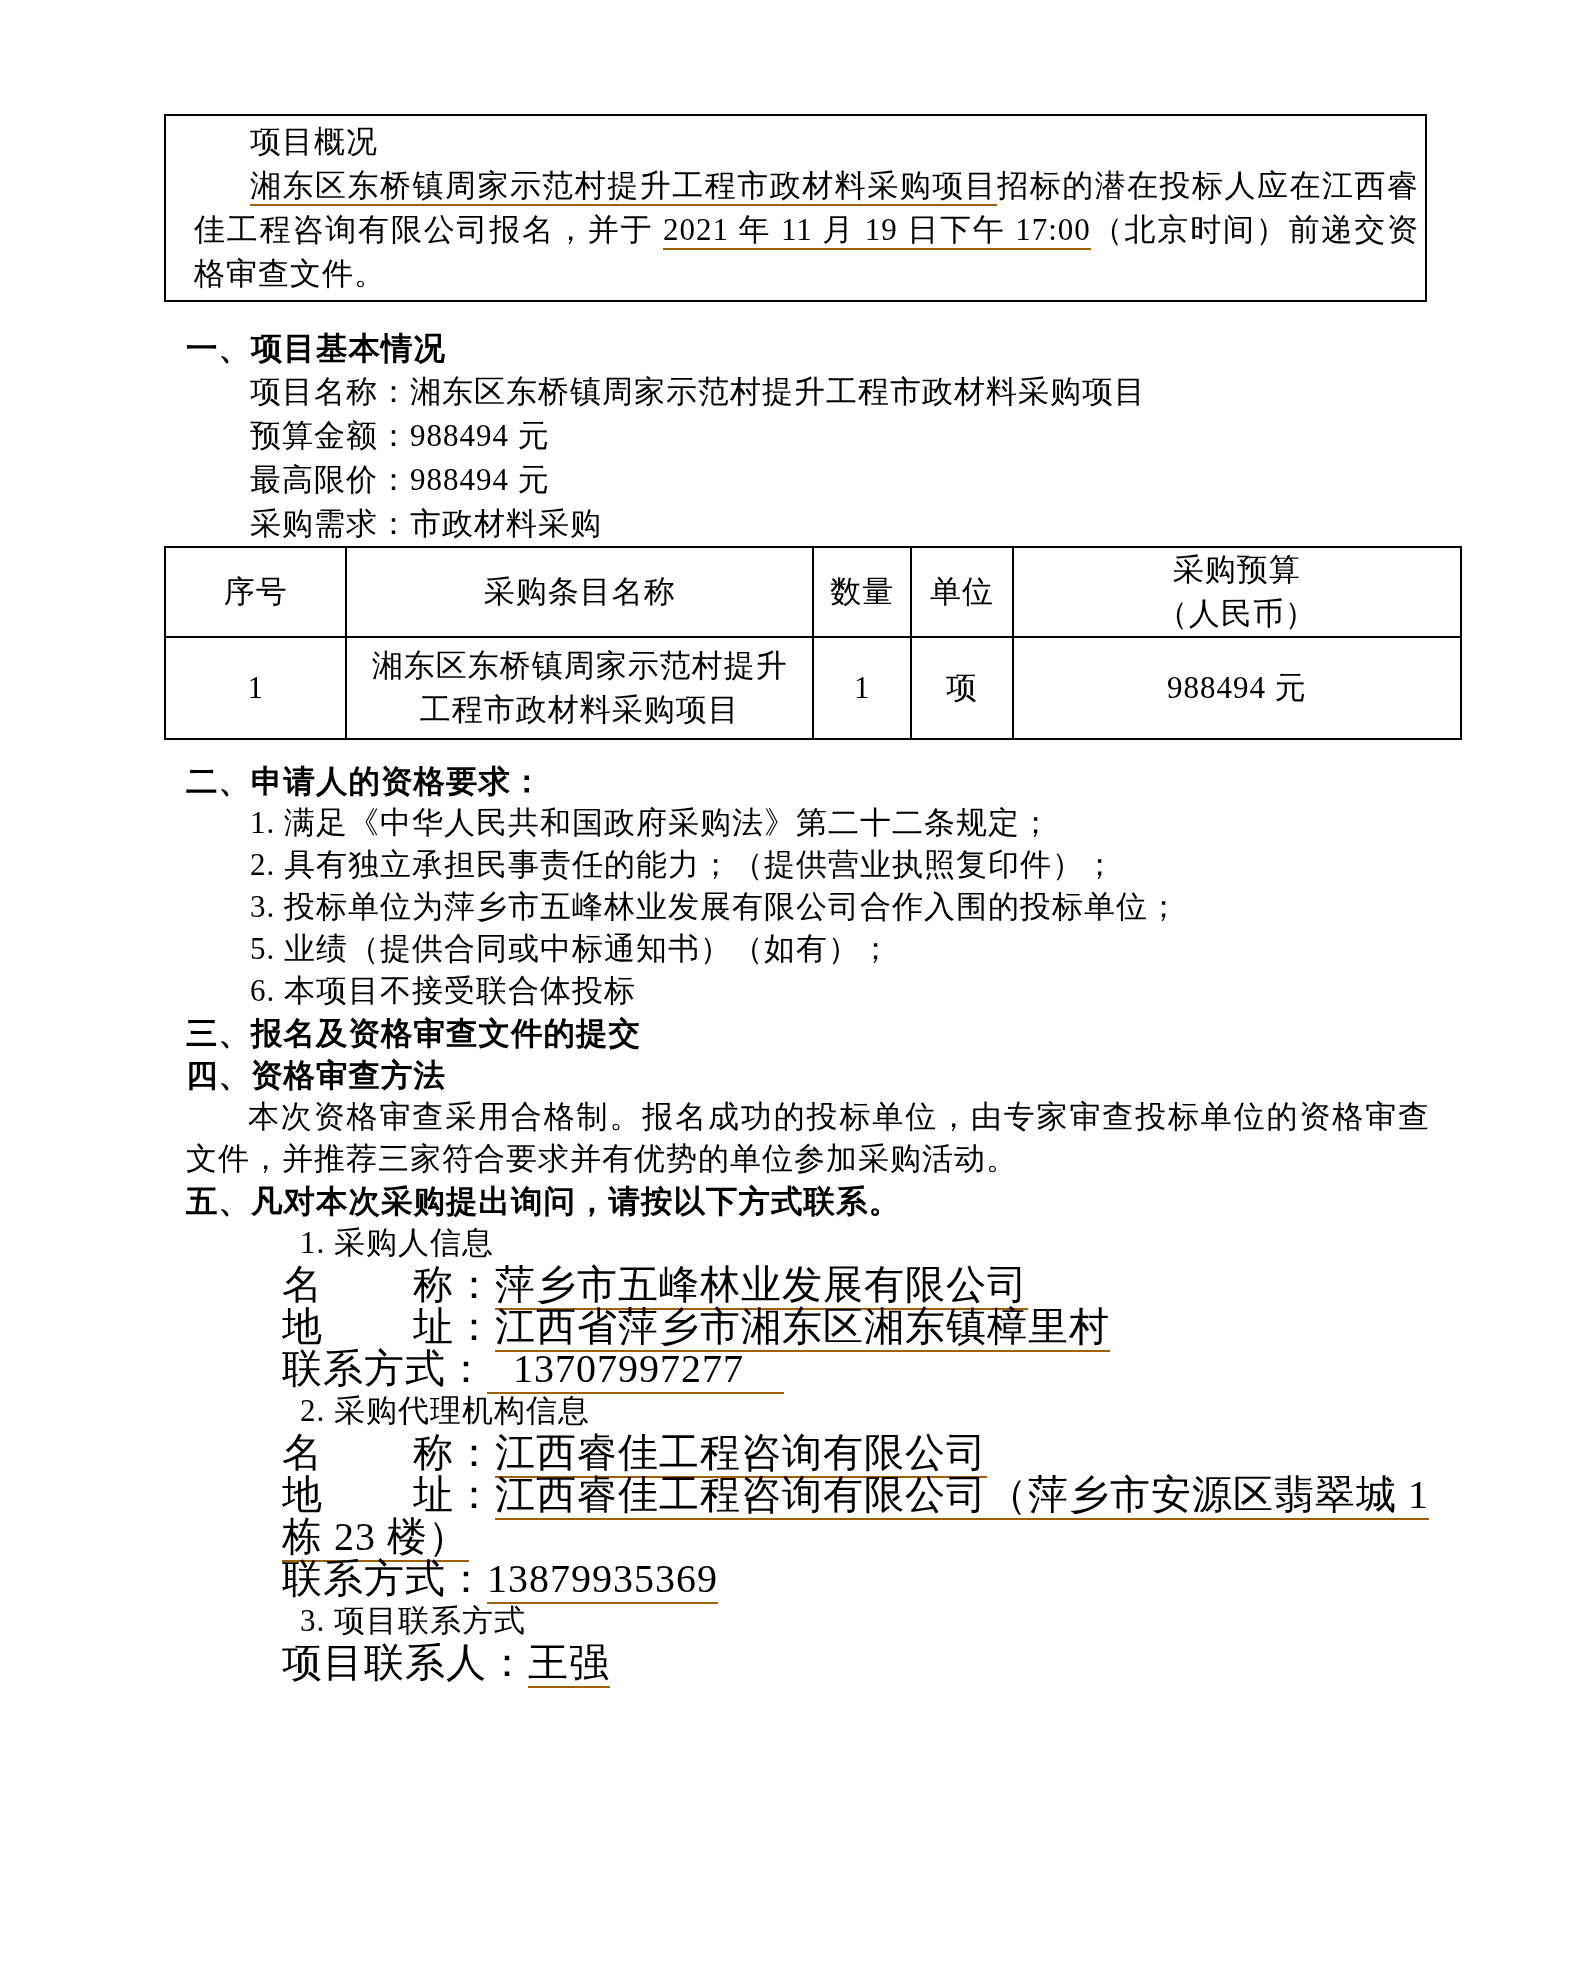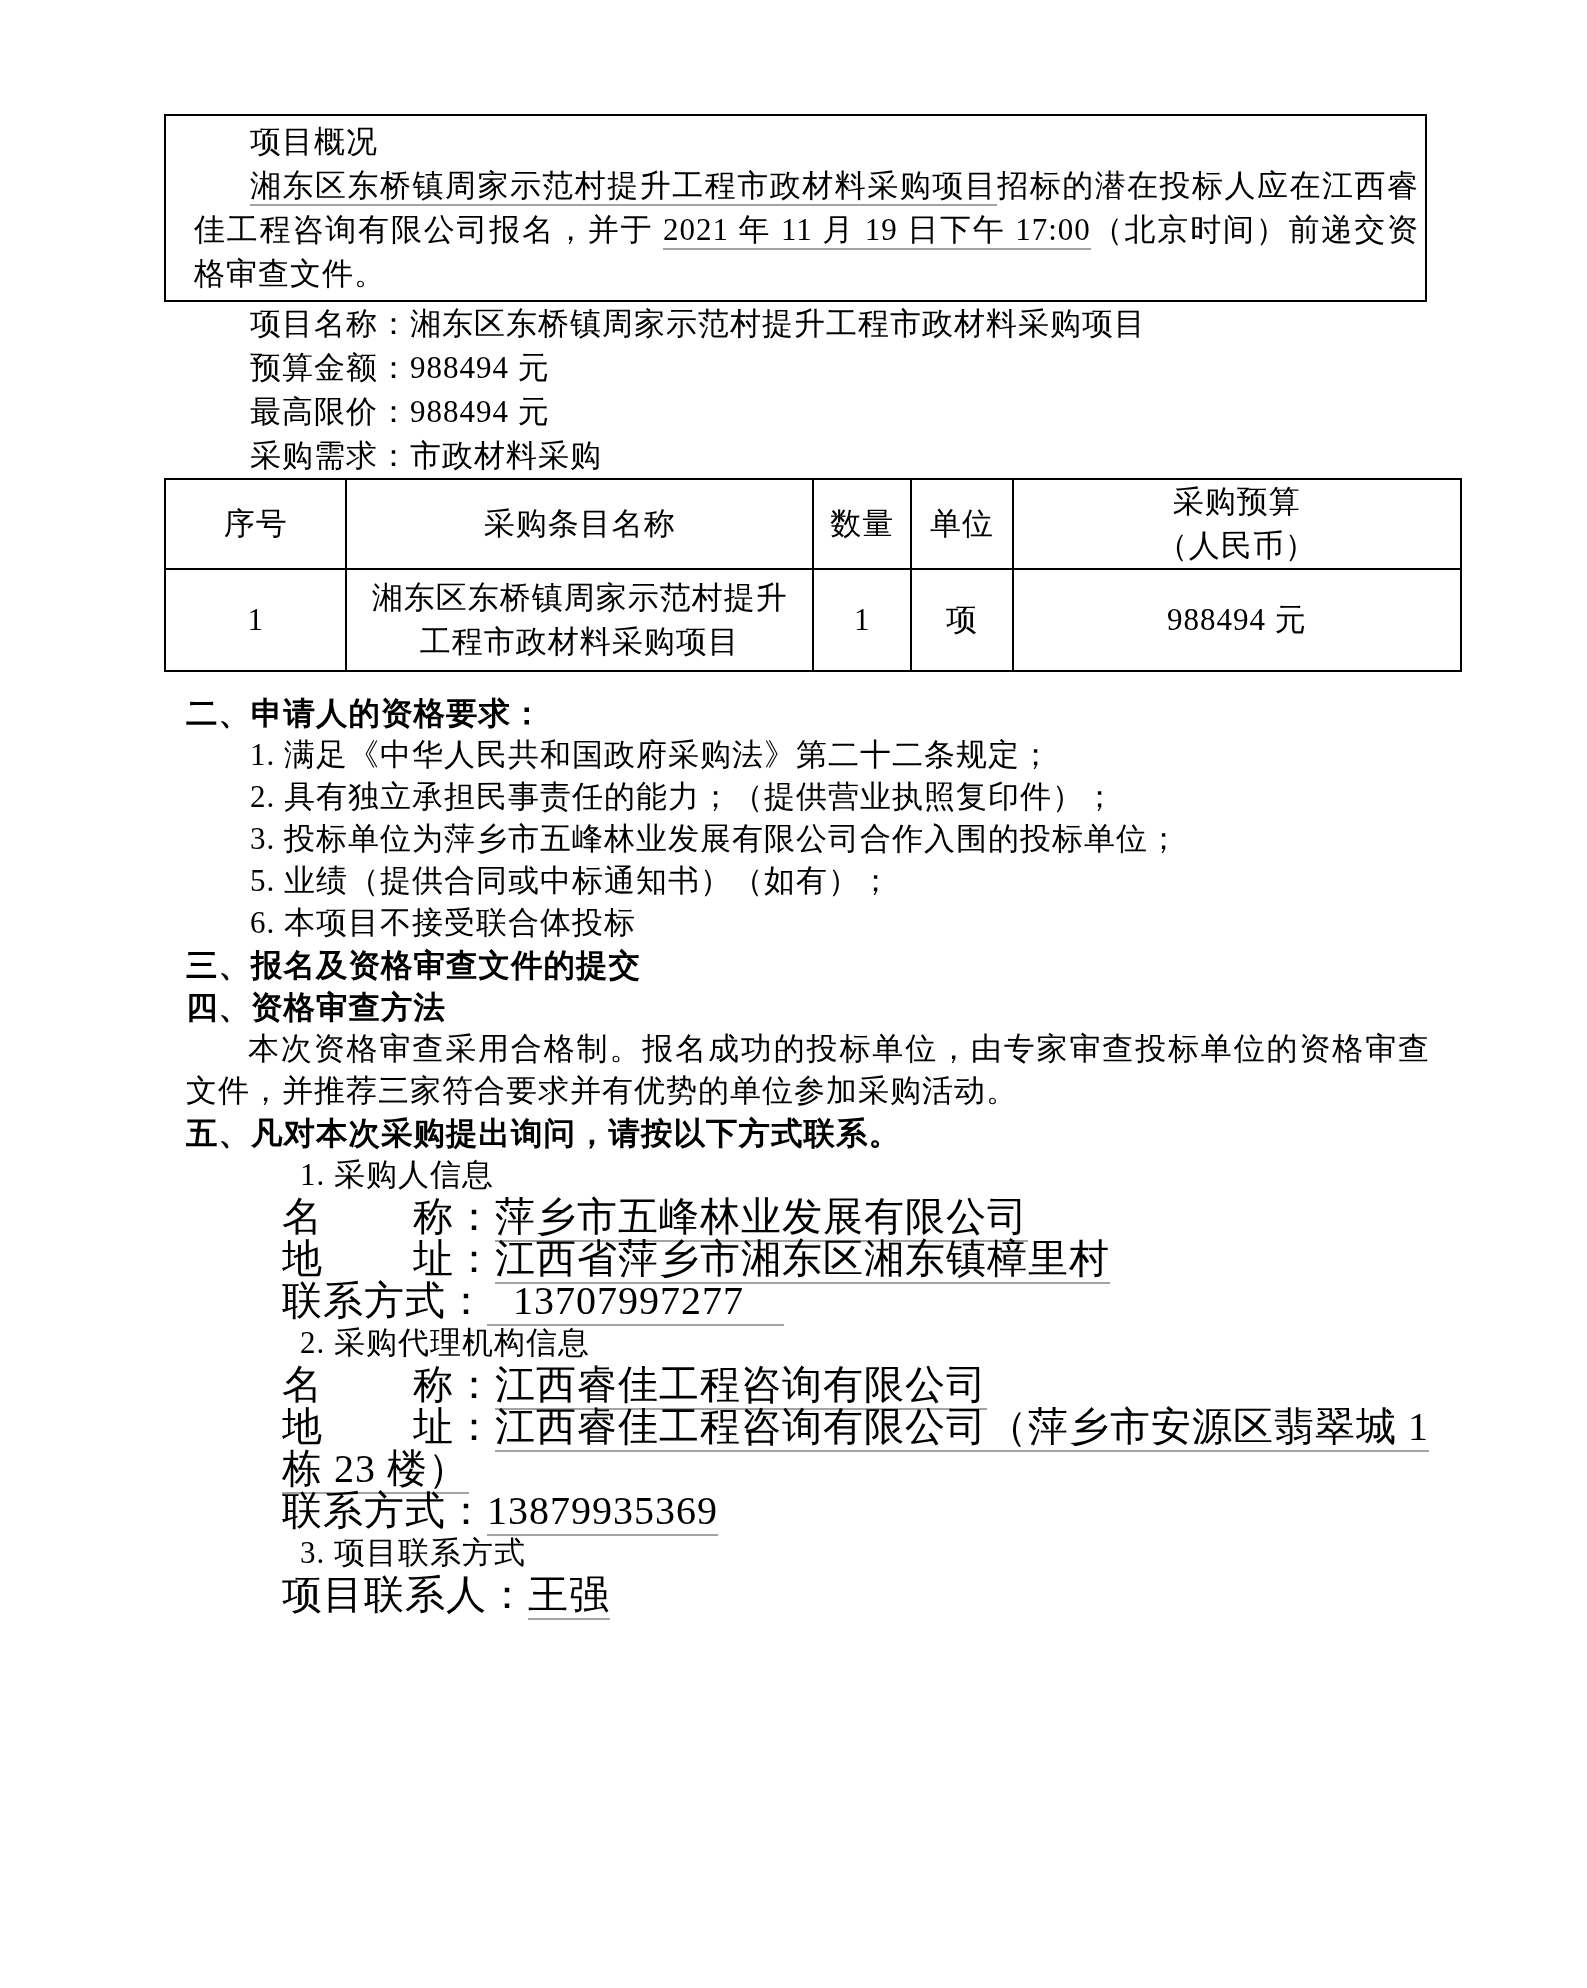--- a/index.html
+++ b/index.html
@@ -110,36 +110,37 @@
     letter-spacing: 1px;
   }
   .c-row {
     margin-left: 118px;
     font-size: 40px;
     line-height: 42px;
     letter-spacing: 1px;
   }
   .gap90 { display: inline-block; width: 90px; }
   .u {
-    border-bottom: 2px solid #a3a3a3;
+    border-bottom: 2px solid #a16207;
     padding-bottom: 1px;
   }
   .padw { padding-left: 26px; padding-right: 40px; }
 </style>
 </head>
 <body>
 
 <div class="page">
 
 
   <div class="overview-box">
     <div class="first-line">项目概况</div>
     <p><span class="u">湘东区东桥镇周家示范村提升工程市政材料采购项目</span><span>招标的潜在投标人应在江西睿佳工程咨询有限公司报名，并于 </span><span class="u">2021 年 11 月 19 日下午 17:00</span><span>（北京时间）前递交资格审查文件。</span></p>
   </div>
 
+  <h2 class="sec-heading after-box">一、项目基本情况</h2>
   <div class="s1-line">项目名称：湘东区东桥镇周家示范村提升工程市政材料采购项目</div>
   <div class="s1-line">预算金额：988494 元</div>
   <div class="s1-line">最高限价：988494 元</div>
   <div class="s1-line">采购需求：市政材料采购</div>
 
   <table class="ptable">
     <colgroup>
       <col style="width:14%">
       <col style="width:36%">
       <col style="width:7.6%">

